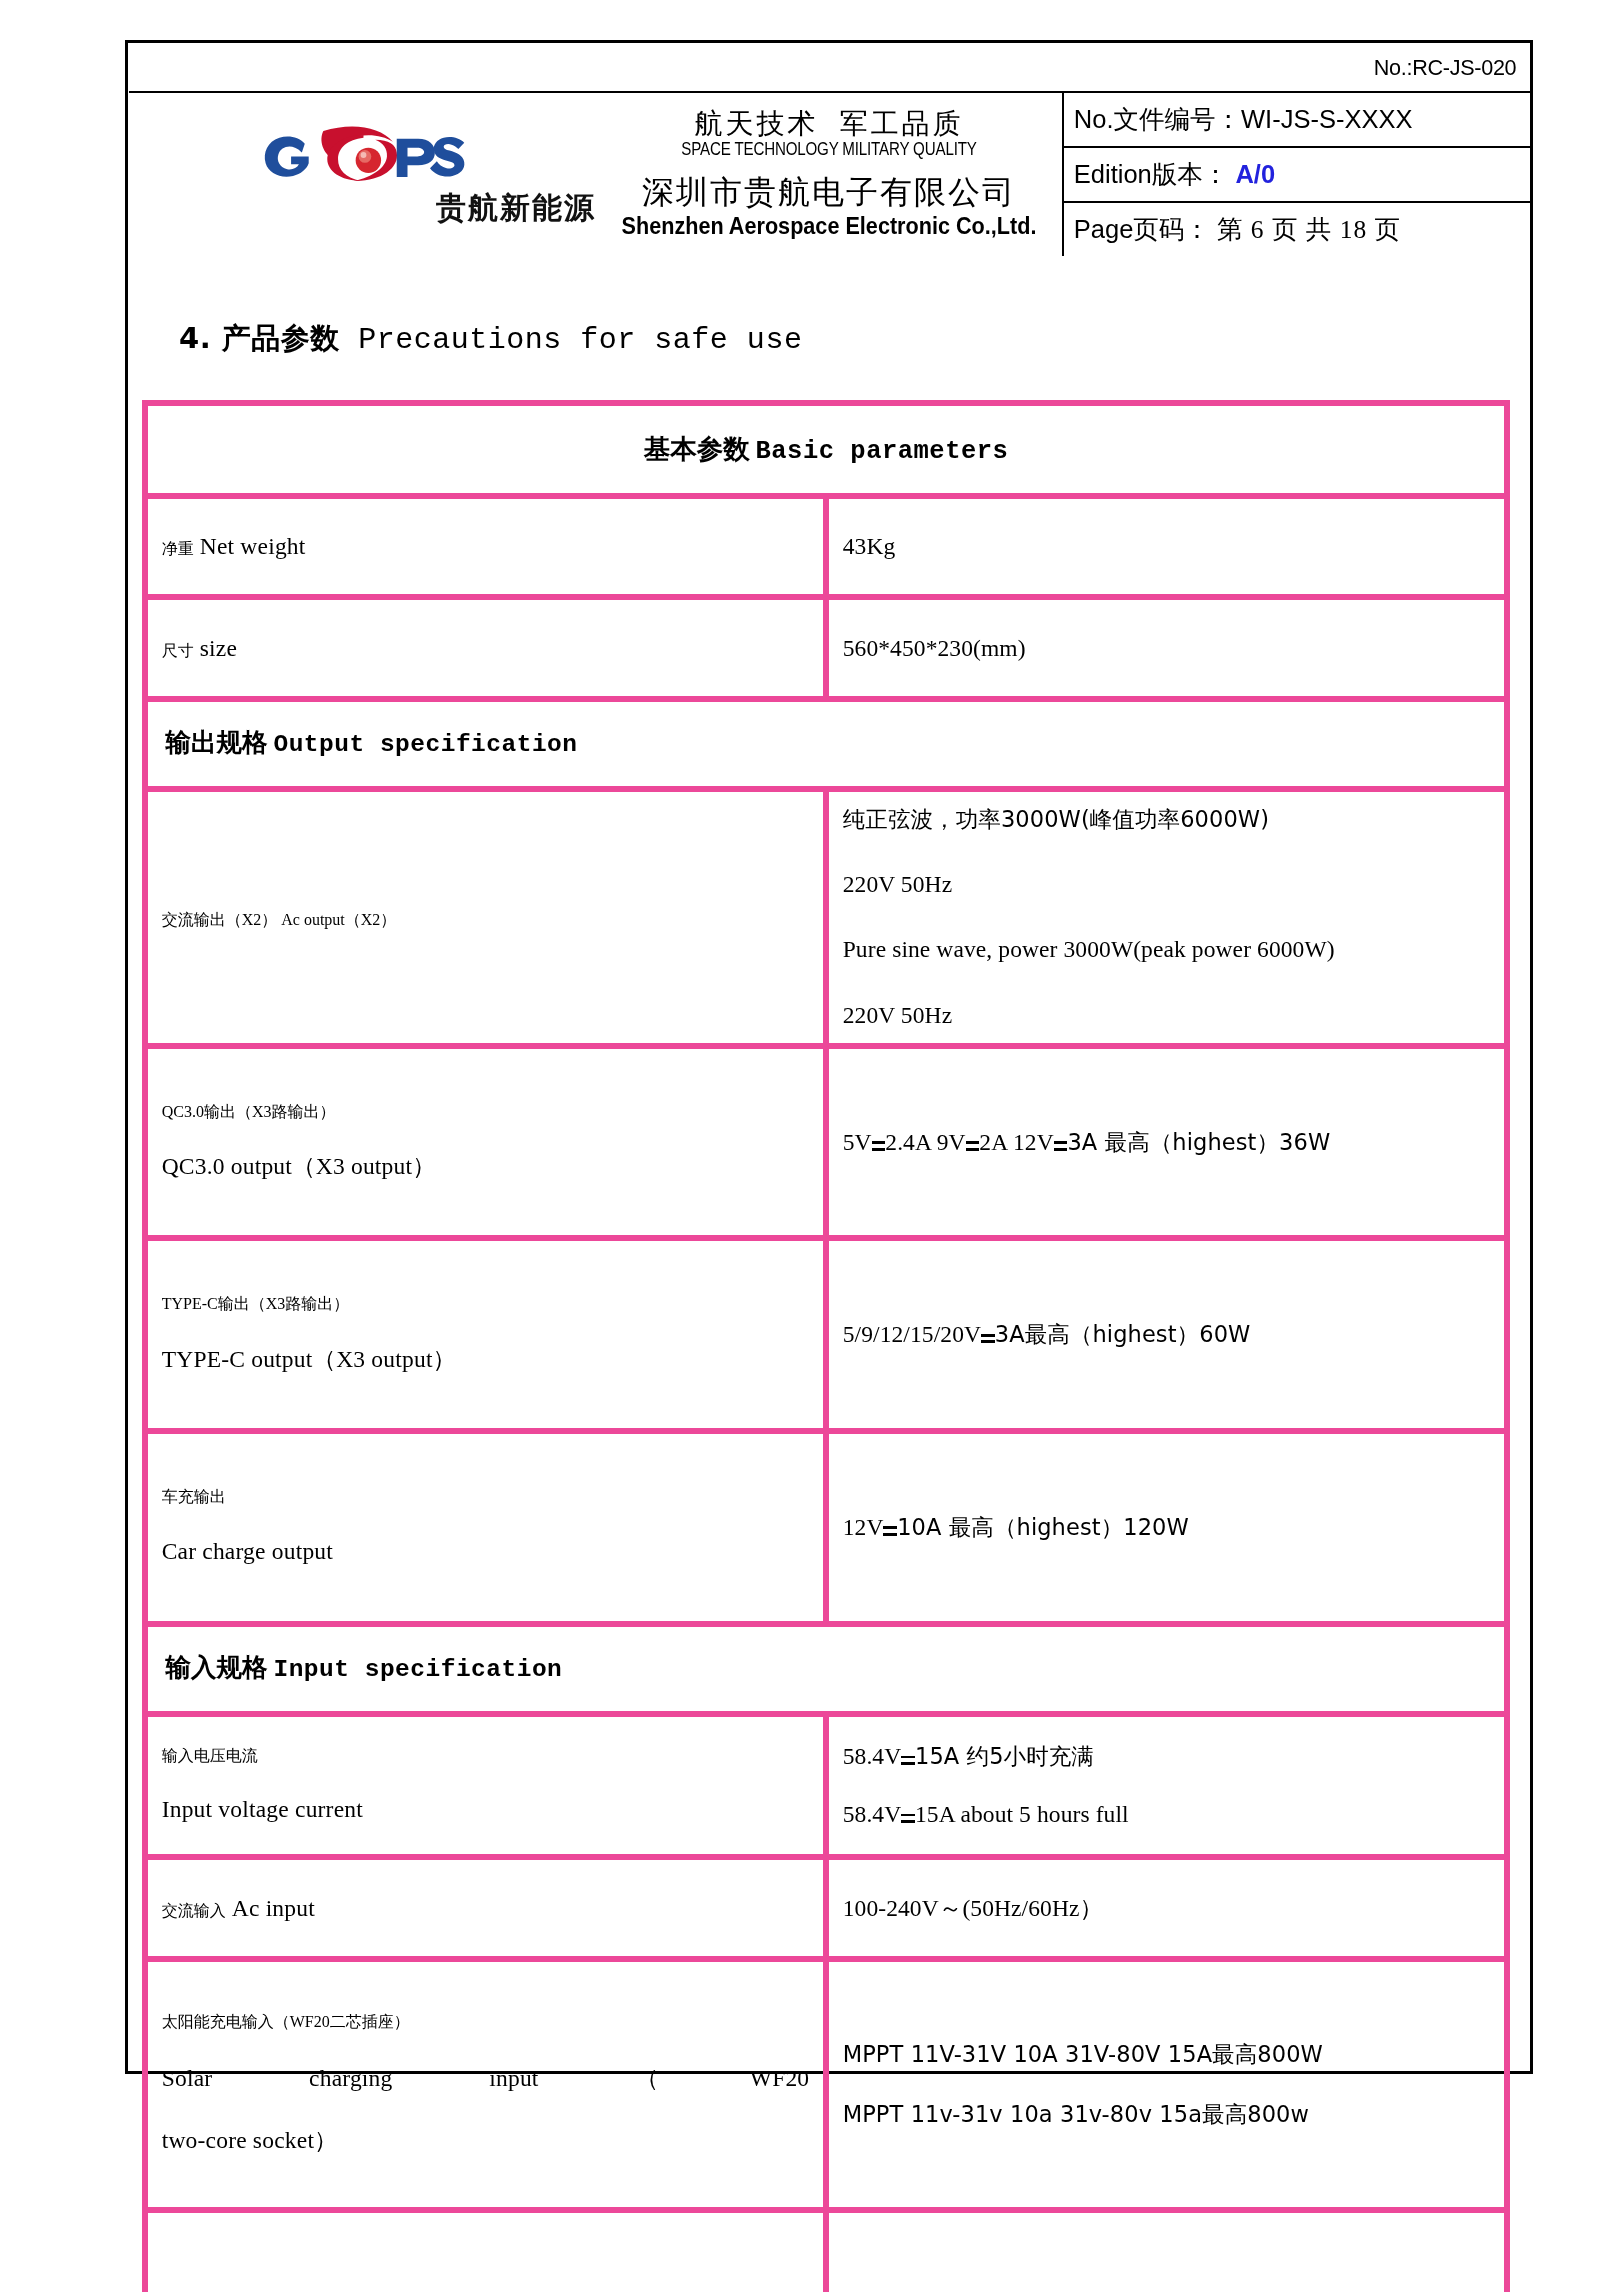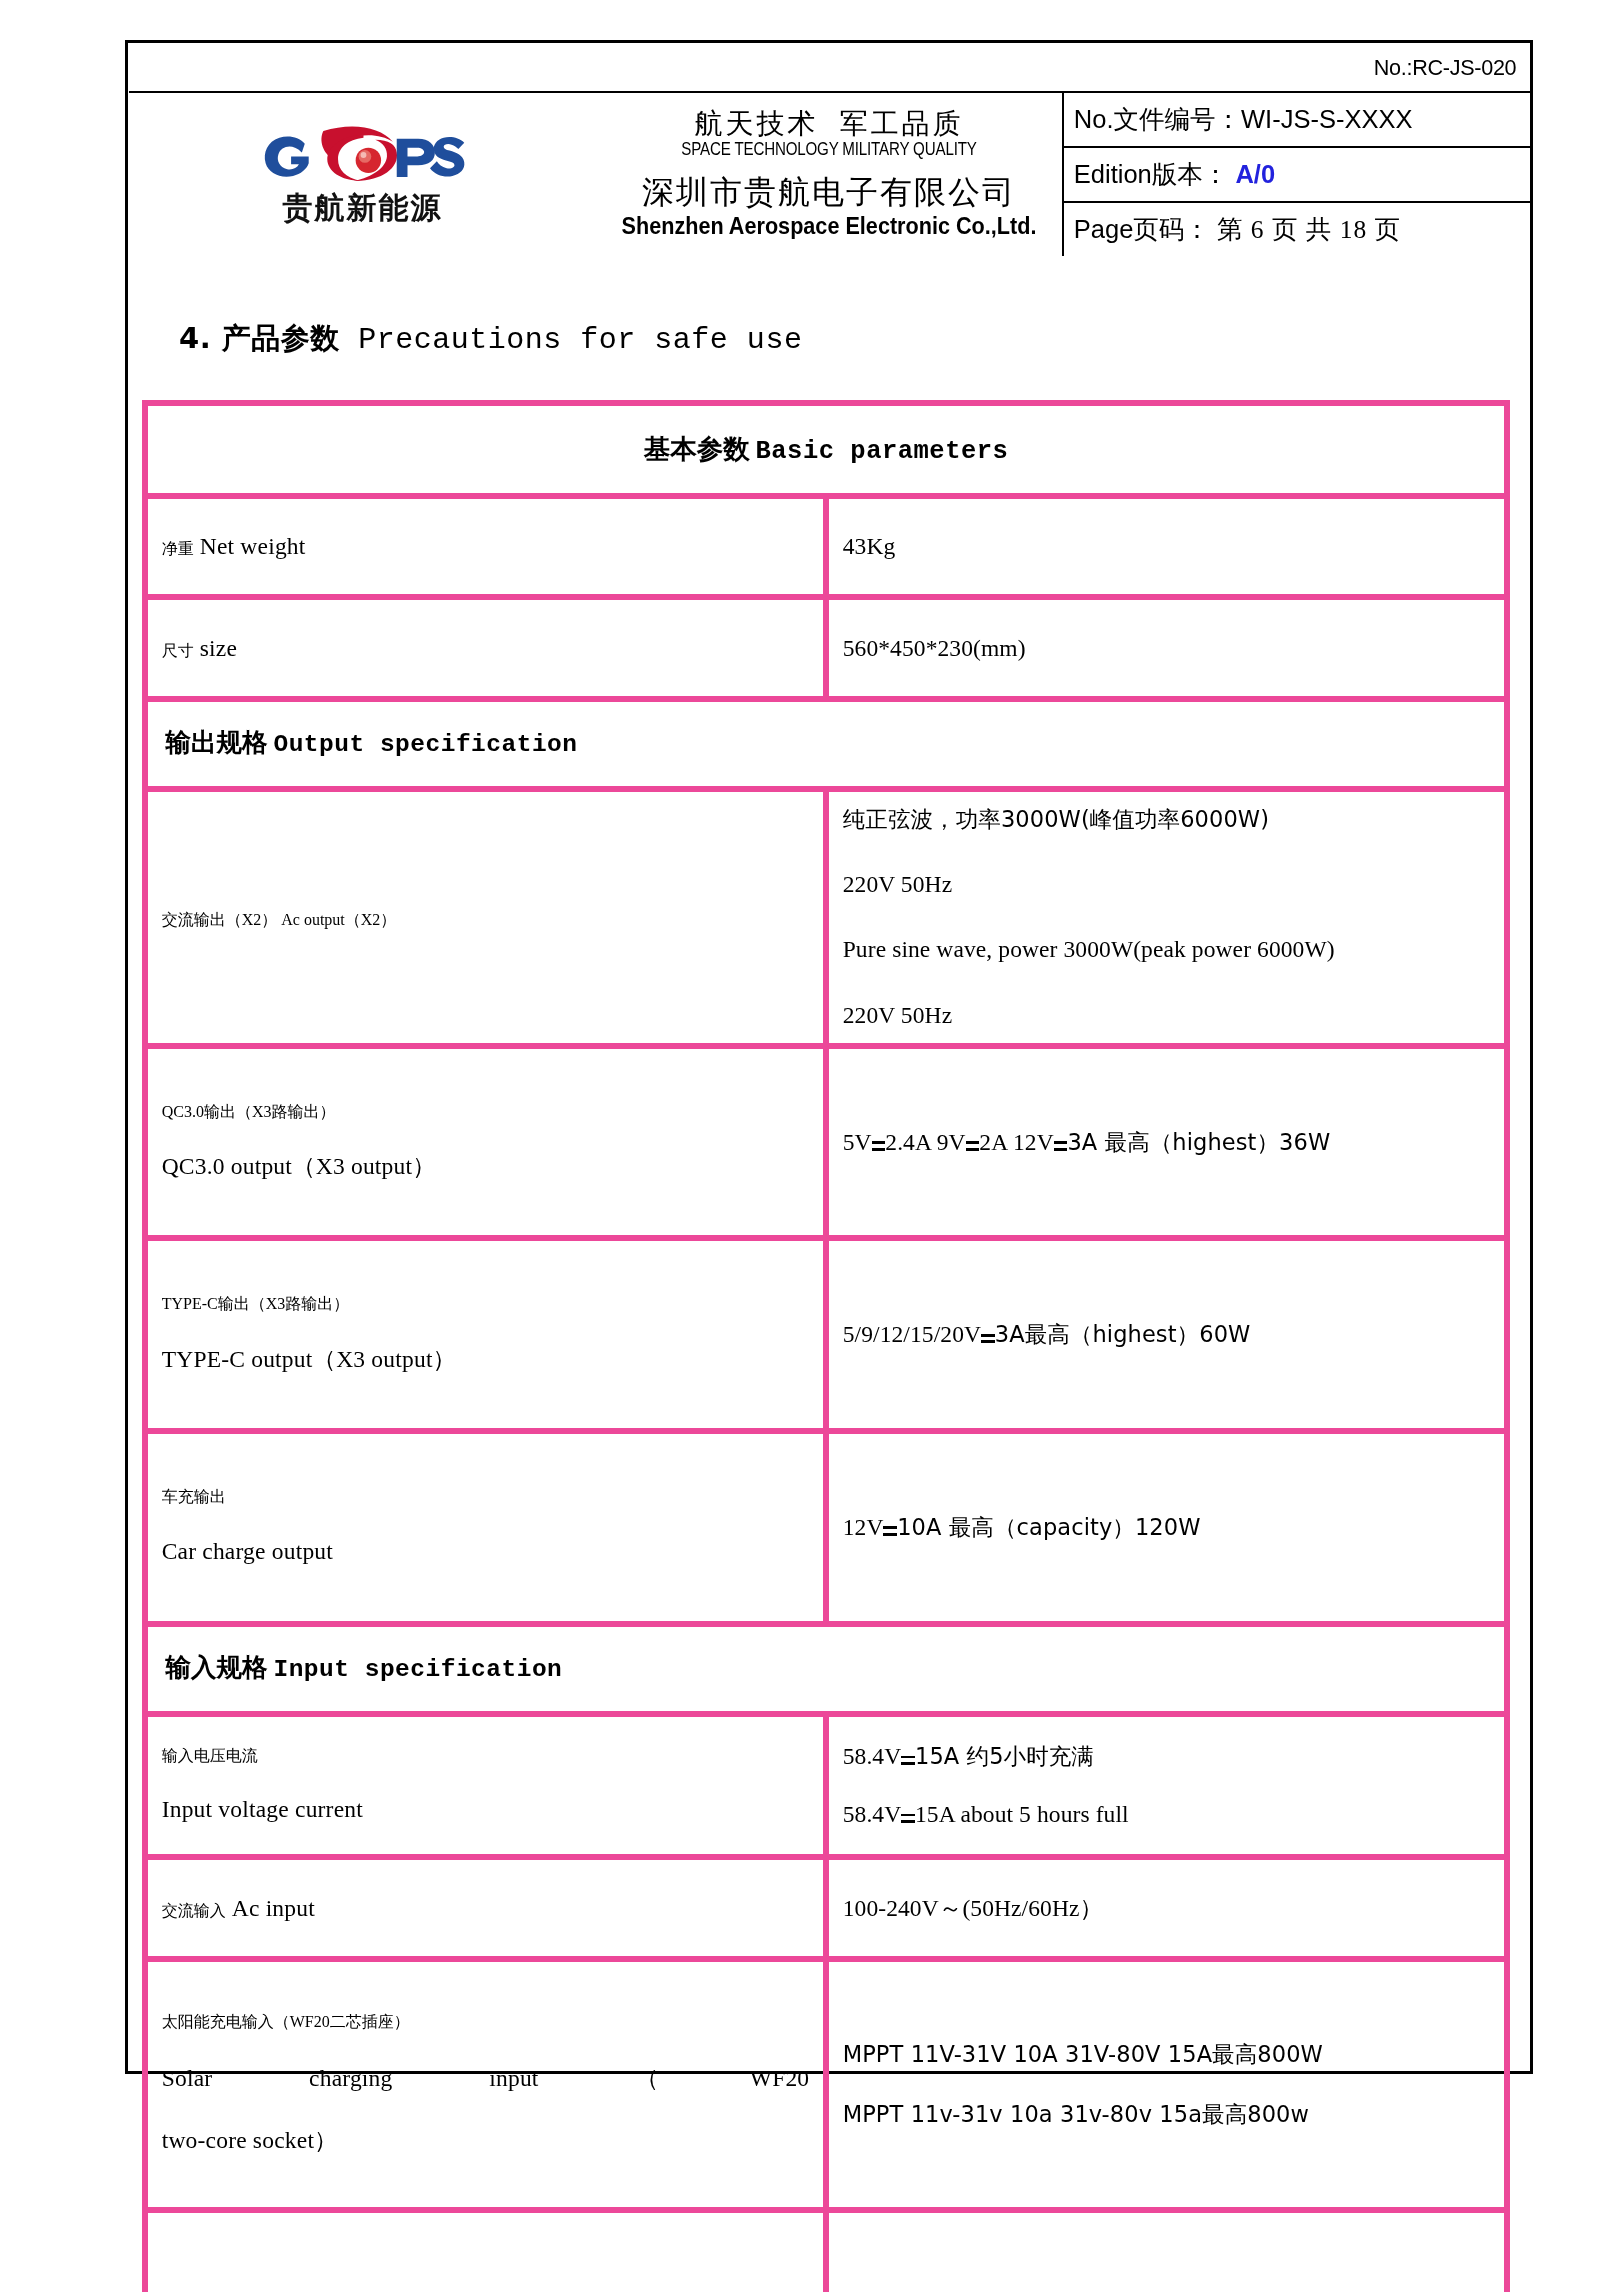--- a/index.html
+++ b/index.html
@@ -66,21 +66,21 @@
   }
   .hdr-meta-cell {
     width: 0;
     padding: 0 !important;
   }
 
   
   .logo-wrap {
     display: block;
     width: 100%;
-    text-align: center;
+    text-align: right;
   }
   .logo-mark {
     display: block;
     margin: 3.9px auto 2px auto;
     width: 225px;
     height: 63px;
   }
   .logo-cn {
     display: block;
     font-family: "DejaVu Sans", sans-serif;
@@ -414,21 +414,21 @@
       <span>5/9/12/15/20V</span><span class="dc"></span><span class="cn">3A最高（highest）60W</span>
     </td>
   </tr>
 
   <tr class="row-tall">
     <td class="col-label lbl">
       <span class="line cn">车充输出</span>
       <span class="line" style="margin-top:23.5px">Car charge output</span>
     </td>
     <td class="val">
-      <span>12V</span><span class="dc"></span><span class="cn">10A  最高（capacity）120W</span>
+      <span>12V</span><span class="dc"></span><span class="cn">10A  最高（highest）120W</span>
     </td>
   </tr>
 
   <tr>
     <td colspan="2" class="cell-section">
       <span class="cn">输入规格</span>
       <span class="en">Input specification</span>
     </td>
   </tr>
 

